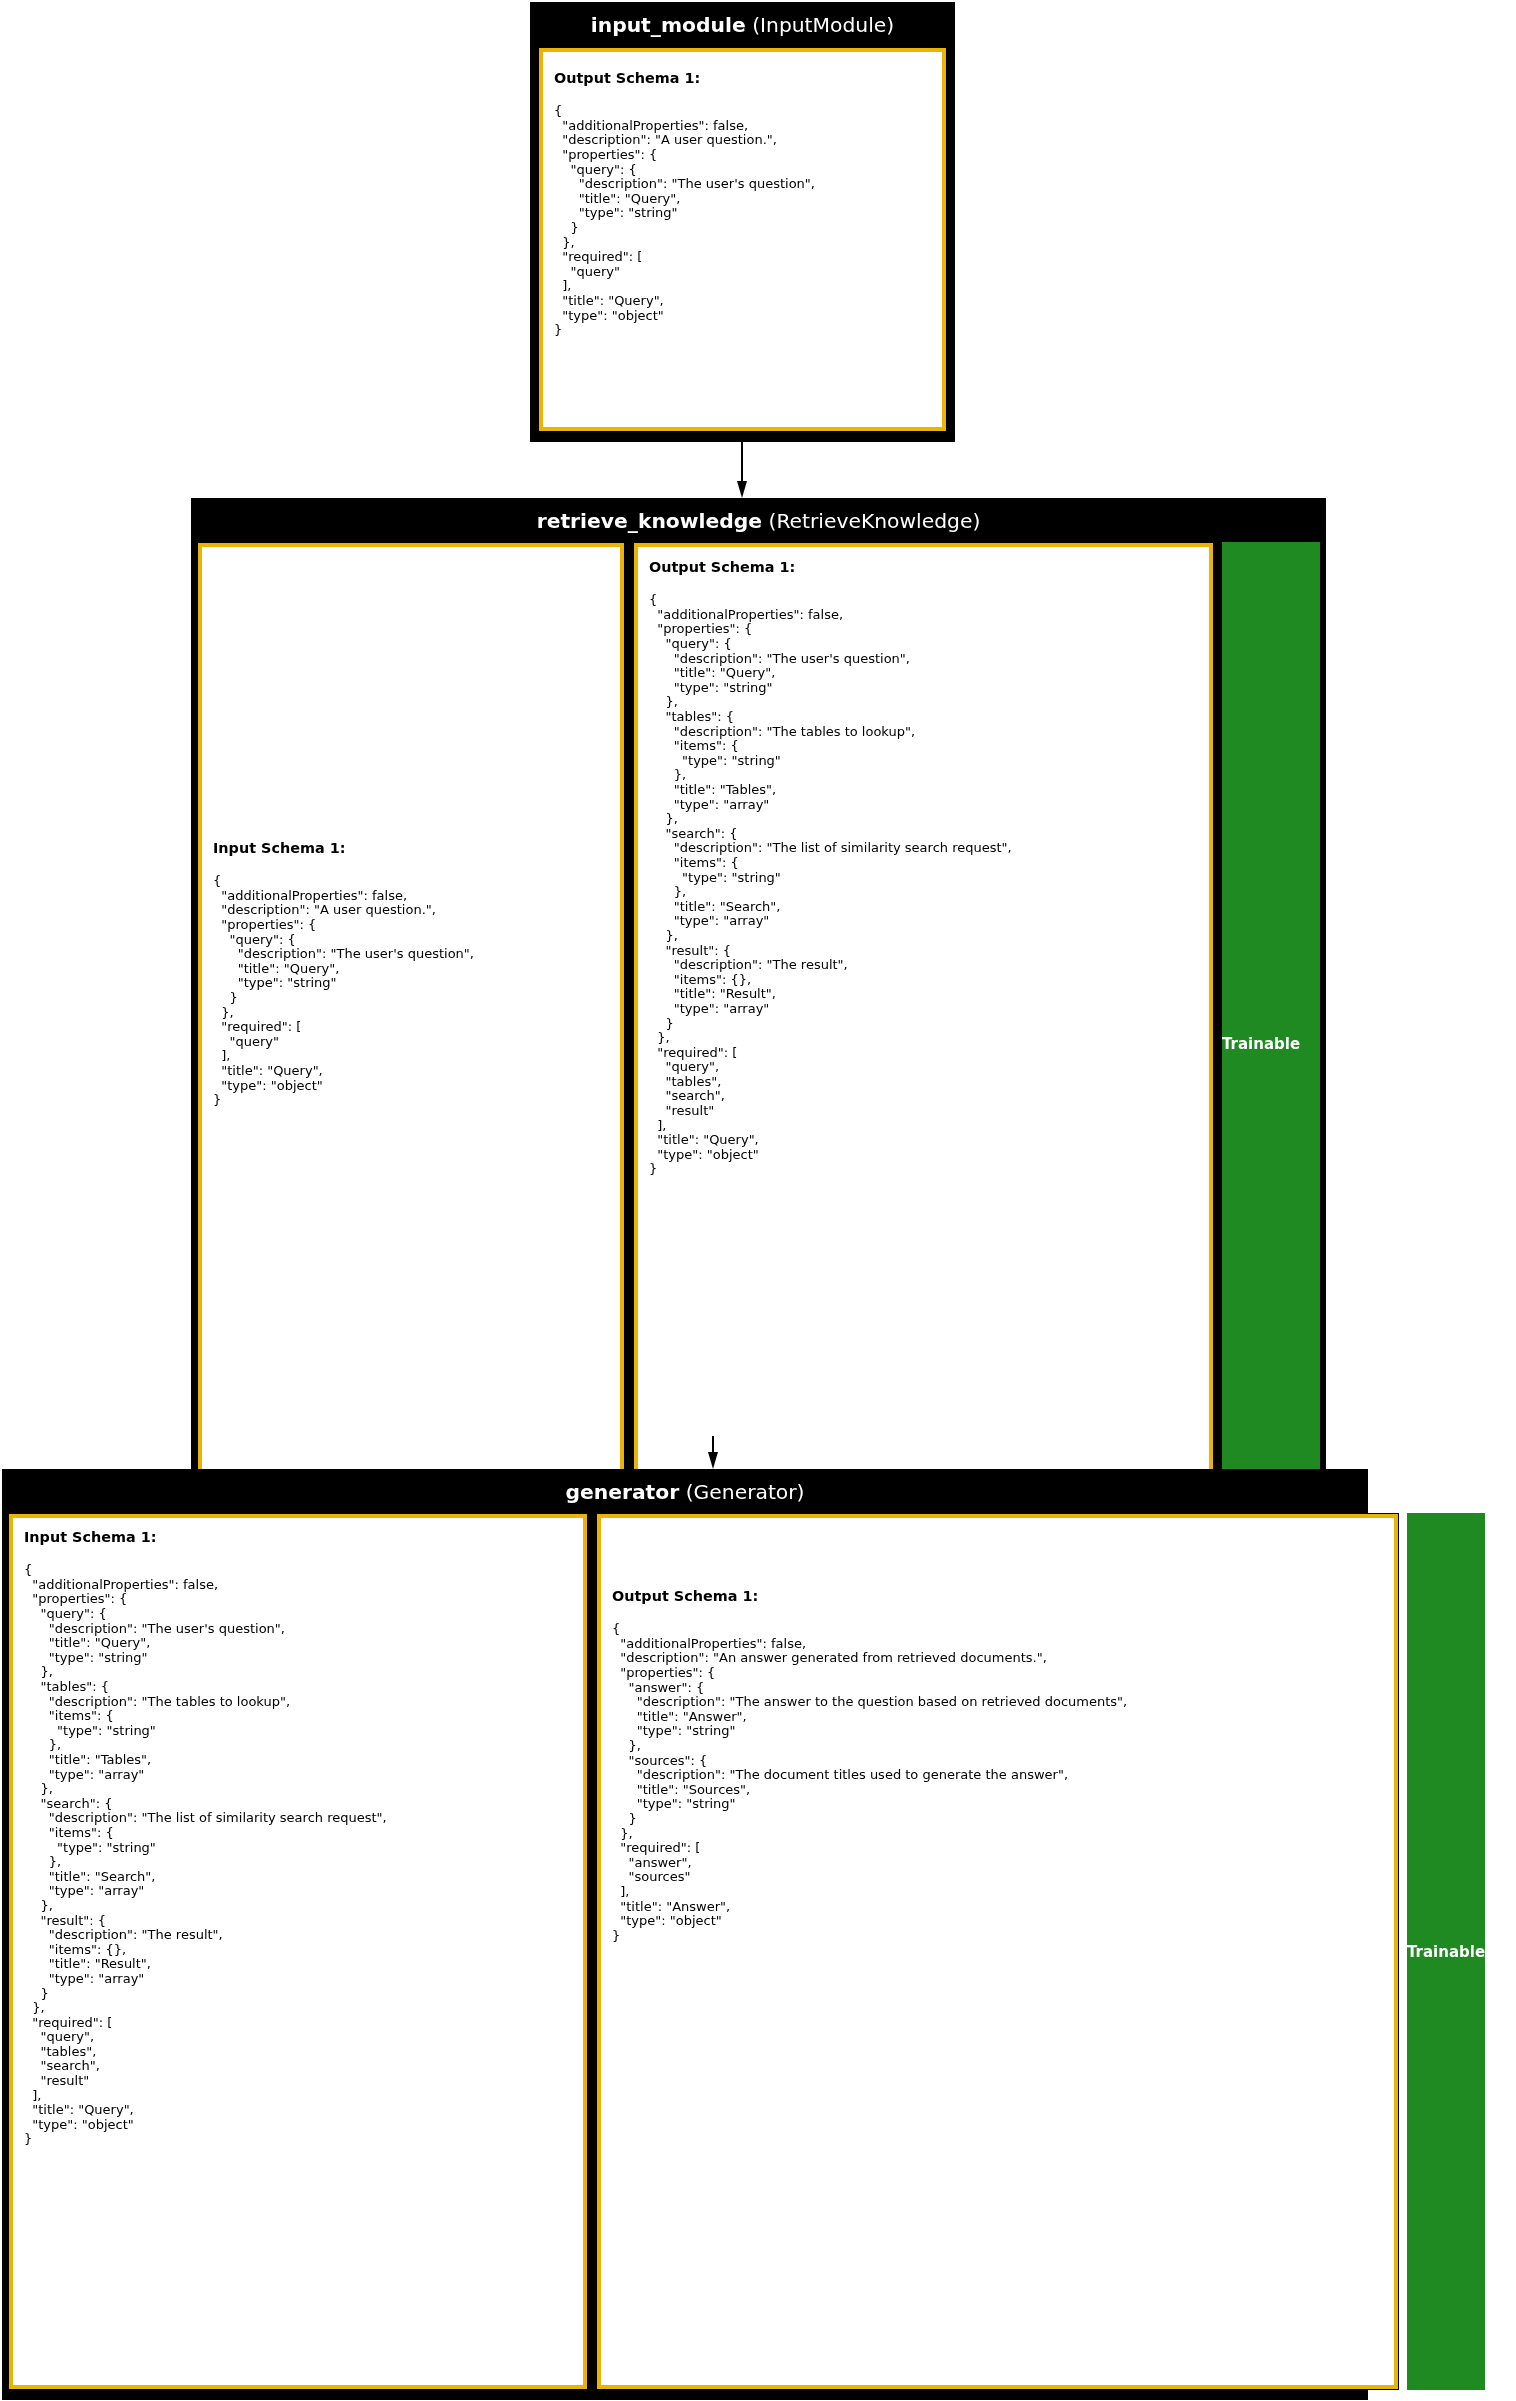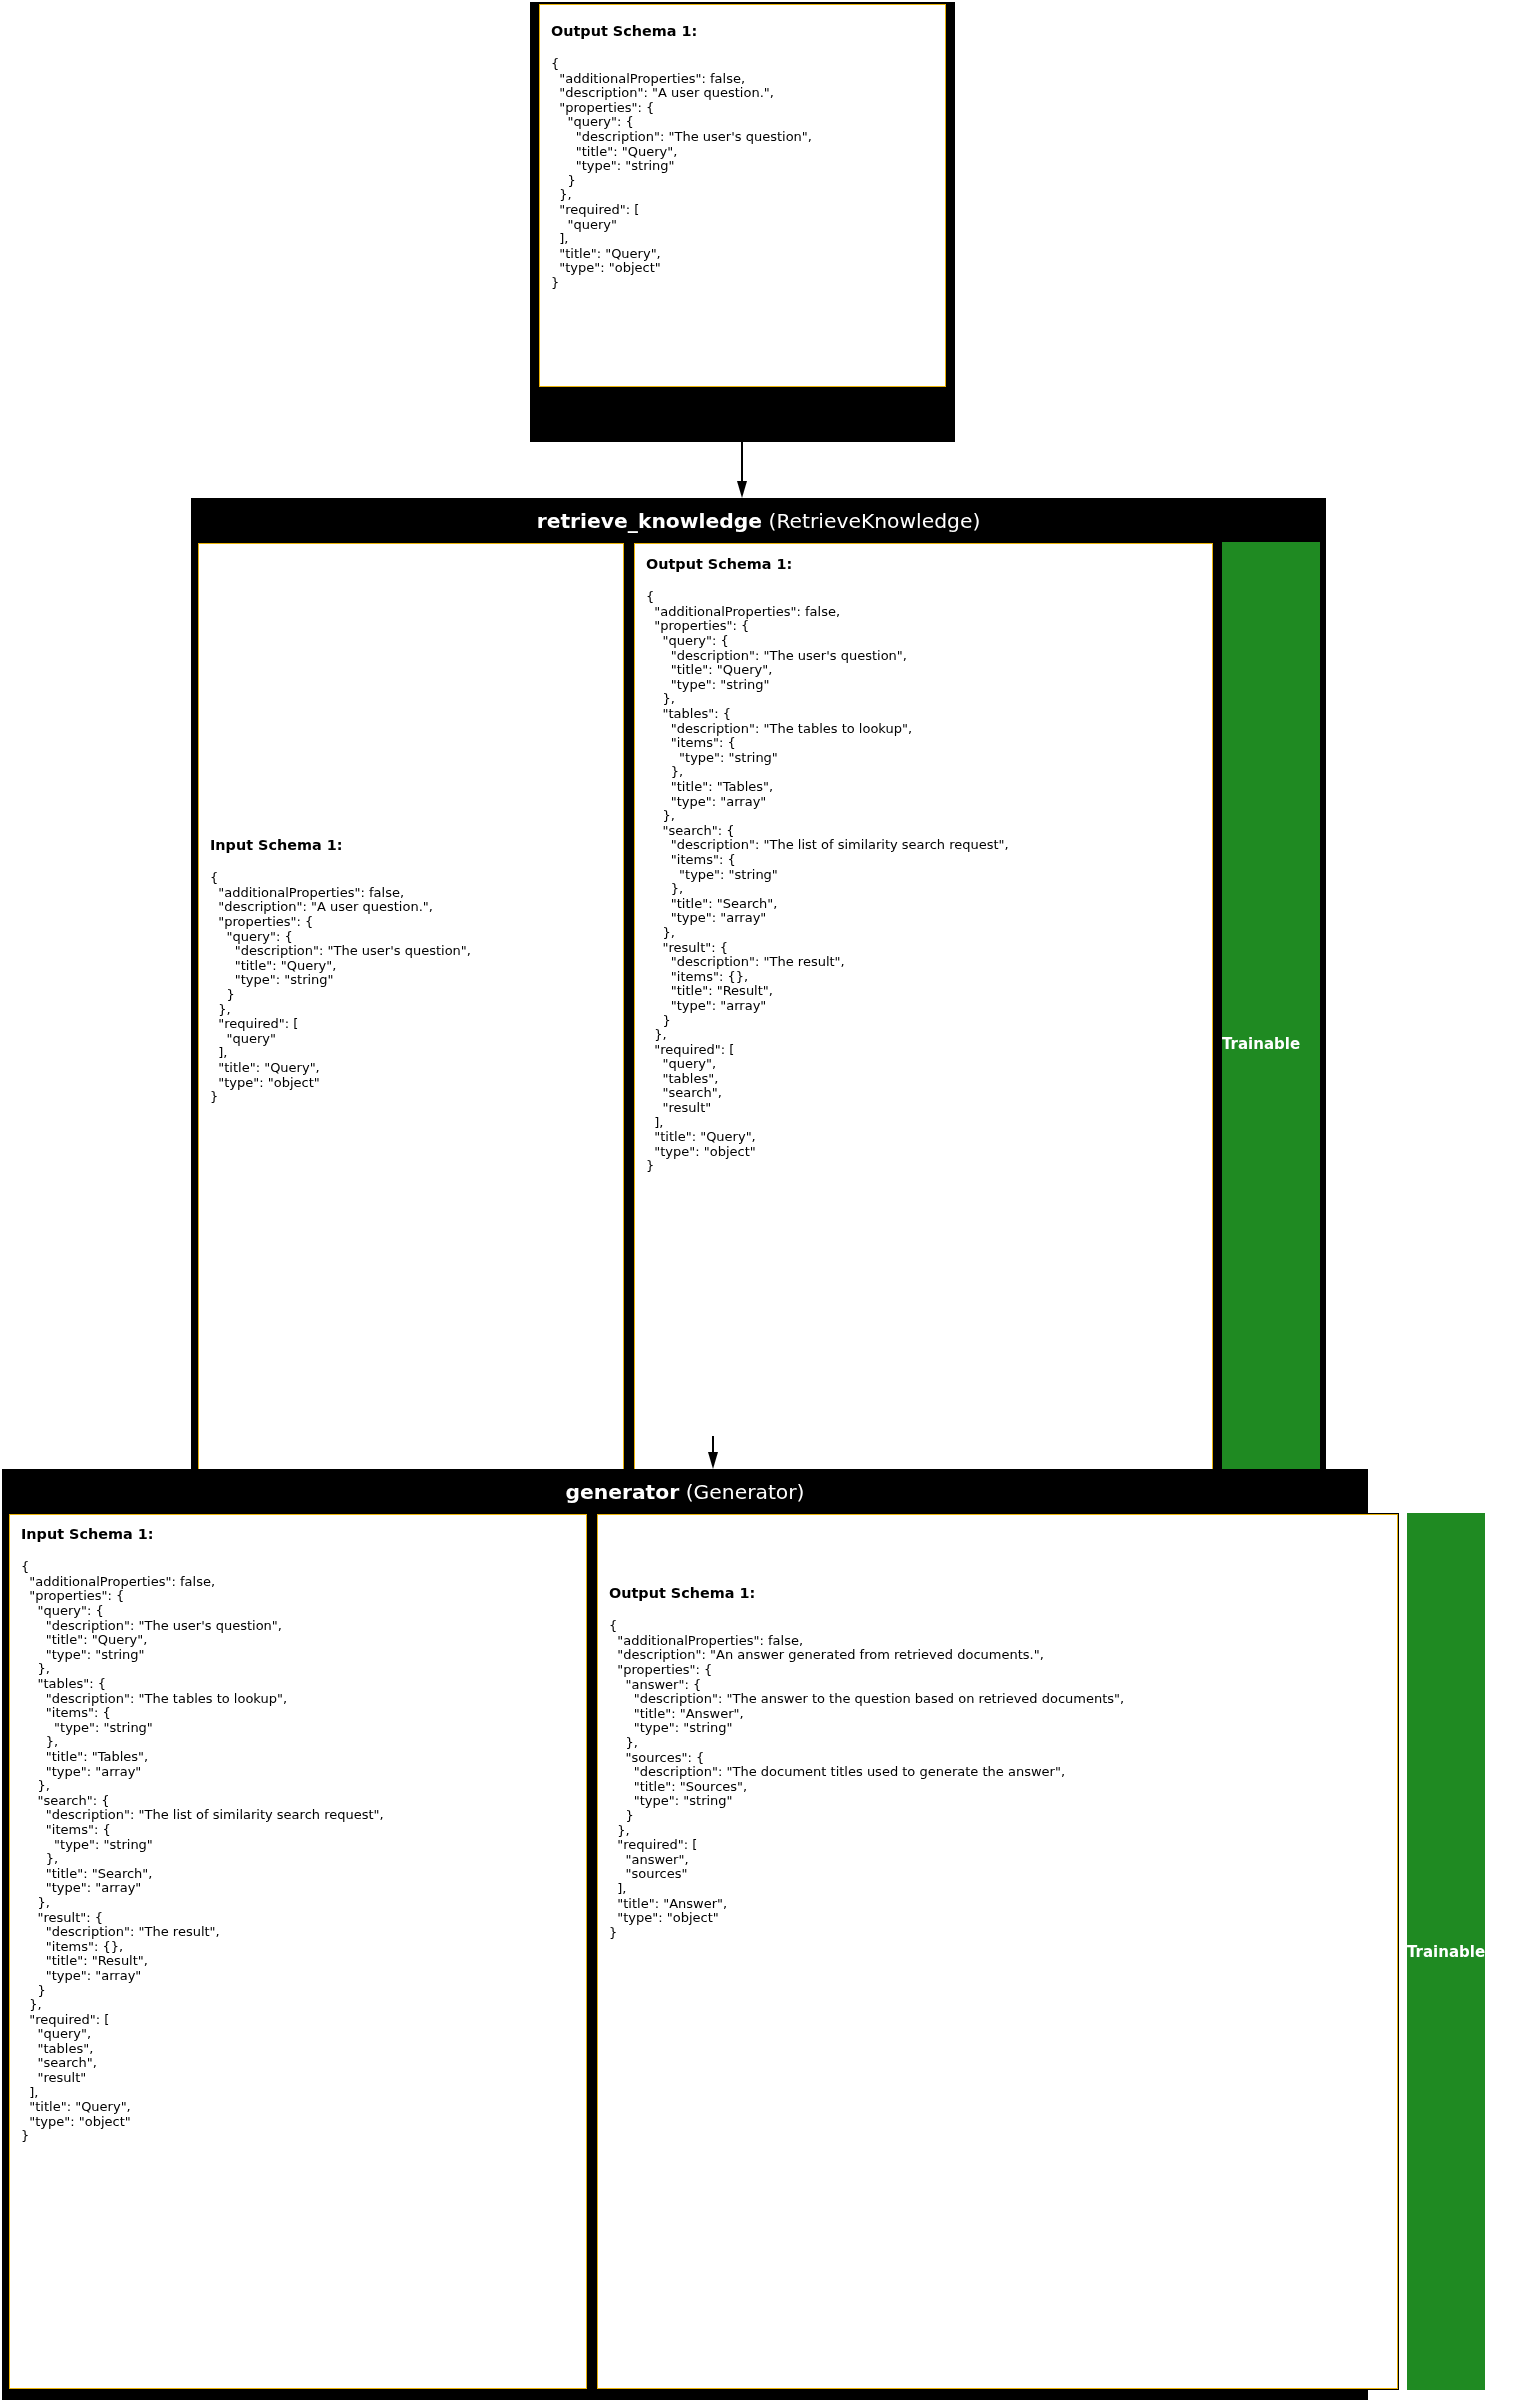--- a/index.html
+++ b/index.html
@@ -34,21 +34,21 @@
   }
 
   .panel{
     background:#ffffff;
     border:1.5px solid #000000;
     box-sizing:border-box;
     position:relative;
     overflow:hidden;
   }
   .panel-inner{
-    border:1px solid #eab308;
+    border:4px solid #eab308;
     box-sizing:border-box;
     width:100%;
     height:100%;
     padding:0;
     position:relative;
     background:#ffffff;
   }
 
   .schema-title{
     font-weight:bold;
@@ -126,20 +126,24 @@
   #arrow-1 .head{top:39px;}
 
   #arrow-2{left:712px;top:1436px;height:33px;}
   #arrow-2 .shaft{height:16.4px;}
   #arrow-2 .head{top:16.4px;}
 </style>
 </head>
 <body>
 
 <div class="module" id="input-module">
+  <div class="module-title">
+    <b>input_module</b>
+    <span>(InputModule)</span>
+  </div>
   <div class="module-body">
     <div class="panel">
       <div class="panel-inner">
         <div class="schema-title">Output Schema 1:</div>
         <div class="schema-body">{
   "additionalProperties": false,
   "description": "A user question.",
   "properties": {
     "query": {
       "description": "The user's question",

